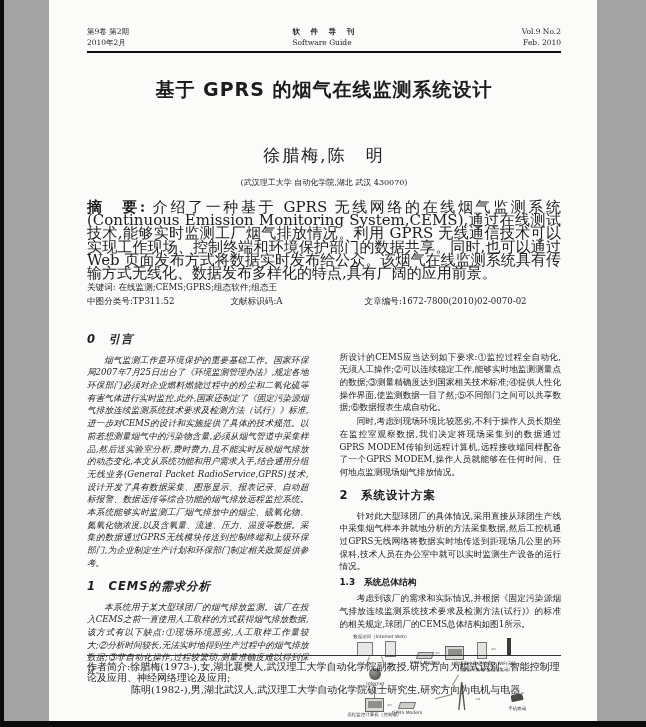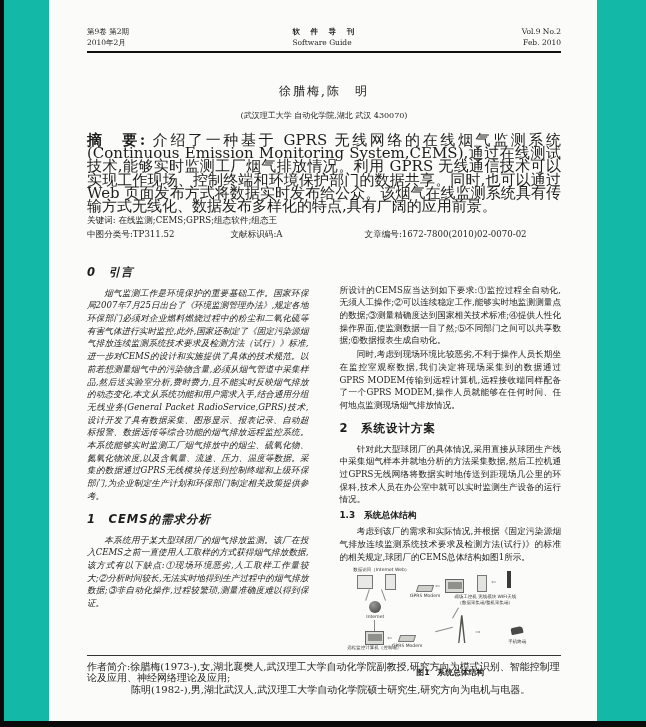--- a/index.html
+++ b/index.html
@@ -1,35 +1,35 @@
 <!DOCTYPE html>
 <html><head>
 <meta charset="utf-8">
 <style>
   html,body{margin:0;padding:0;}
   body{width:646px;height:727px;background:#4f4f4f;overflow:hidden;
        font-family:"DejaVu Serif","Liberation Serif",serif;color:#1c1c1c;}
-  .stage{position:relative;width:646px;height:727px;background:#14b8a6;}
+  .stage{position:relative;width:646px;height:727px;background:#a3a3a3;}
   .edge-left{position:absolute;left:0;top:0;width:4px;height:100%;background:#0b0b0b;}
   .edge-bottom{position:absolute;left:0;bottom:0;width:100%;height:6px;background:#0b0b0b;}
   .page{position:absolute;left:49px;top:0;width:548px;height:721px;background:#fbfbfa;
         box-sizing:border-box;padding:26px 36px 0 38px;overflow:hidden;}
 
   
   .jhead{display:flex;justify-content:space-between;align-items:flex-end;
          font-size:7.5px;line-height:11px;}
   .jhead .c{text-align:left;}
   .jhead .r{text-align:right;}
   .jhead .cn{letter-spacing:4px;font-weight:bold;}
   .jrule{border:none;border-top:2.2px solid #111;margin:3px 0 0 0;}
 
   
   .title{font-family:"DejaVu Sans","Liberation Sans",sans-serif;font-weight:bold;
          font-size:19px;text-align:center;margin-top:24px;letter-spacing:1px;}
-  .authors{font-size:12px;text-align:center;margin-top:30px;letter-spacing:2px;}
+  .authors{font-size:17px;text-align:center;margin-top:41px;letter-spacing:2px;}
   .affil{font-size:8px;text-align:center;margin-top:10px;color:#222;}
 
   
   .meta{margin-top:13px;font-size:15px;line-height:13.2px;text-align:justify;}
   .meta .lbl{font-weight:bold;}
   .kw{margin-top:1px;font-size:8.6px;line-height:13.2px;}
   .clc{margin-top:1px;font-size:8.6px;line-height:13.2px;display:flex;}
   .clc span{margin-right:0;}
   .clc .s2{margin-left:56px;}
   .clc .s3{margin-left:82px;}
@@ -91,20 +91,21 @@
         <div class="cn">软 件 导 刊</div>
         <div>Software Guide</div>
       </div>
       <div class="r">
         <div>Vol.9 No.2</div>
         <div>Feb. 2010</div>
       </div>
     </div>
     <hr class="jrule">
 
+    <div class="title">基于 GPRS 的烟气在线监测系统设计</div>
     <div class="authors">徐腊梅,陈　明</div>
     <div class="affil">(武汉理工大学 自动化学院,湖北 武汉 430070)</div>
 
     <div class="meta">
       <span class="lbl">摘　要:</span>
       <span>介绍了一种基于 GPRS 无线网络的在线烟气监测系统(Continuous Emission Monitoring System,CEMS),通过在线测试技术,能够实时监测工厂烟气排放情况。利用 GPRS 无线通信技术可以实现工作现场、控制终端和环境保护部门的数据共享。同时,也可以通过 Web 页面发布方式将数据实时发布给公众。该烟气在线监测系统具有传输方式无线化、数据发布多样化的特点,具有广阔的应用前景。</span>
     </div>
     <div class="kw">
       <span class="lbl">关键词:</span>
       <span>在线监测;CEMS;GPRS;组态软件;组态王</span>

